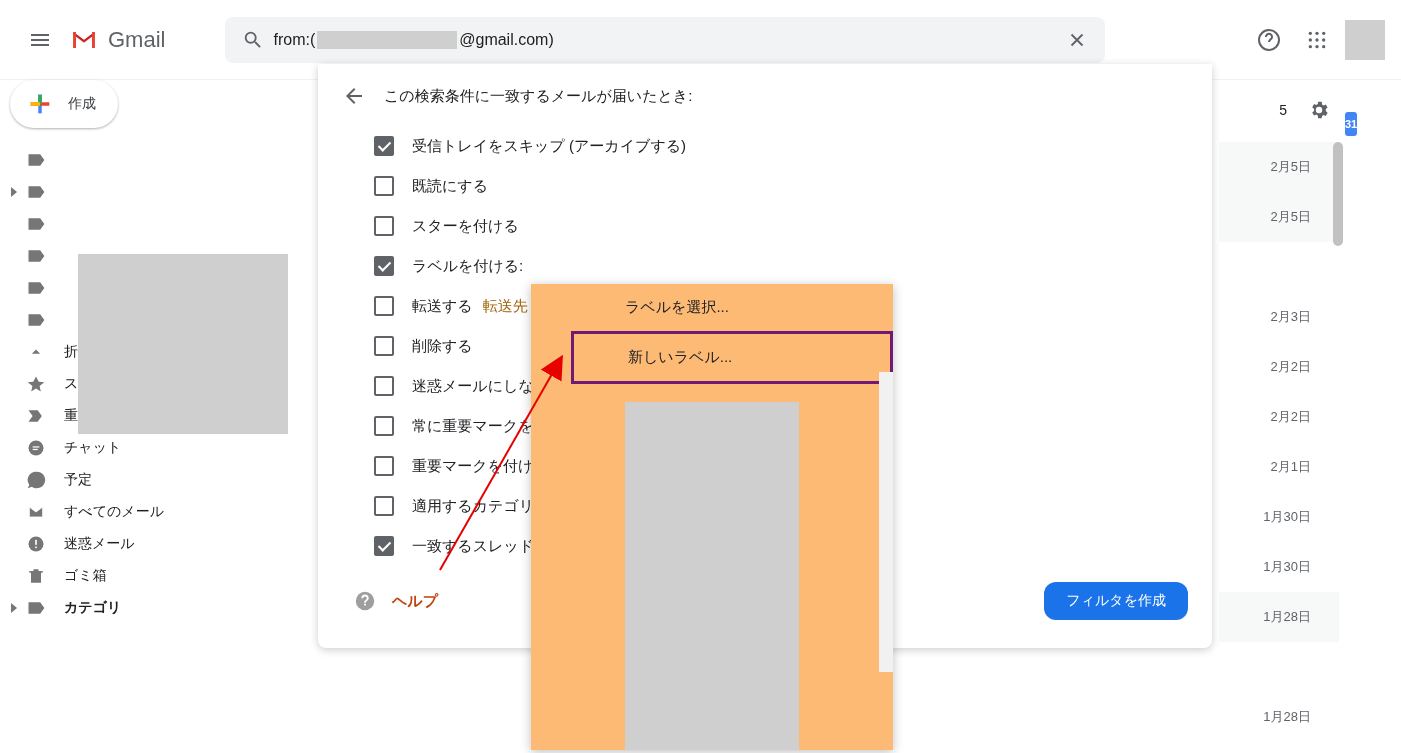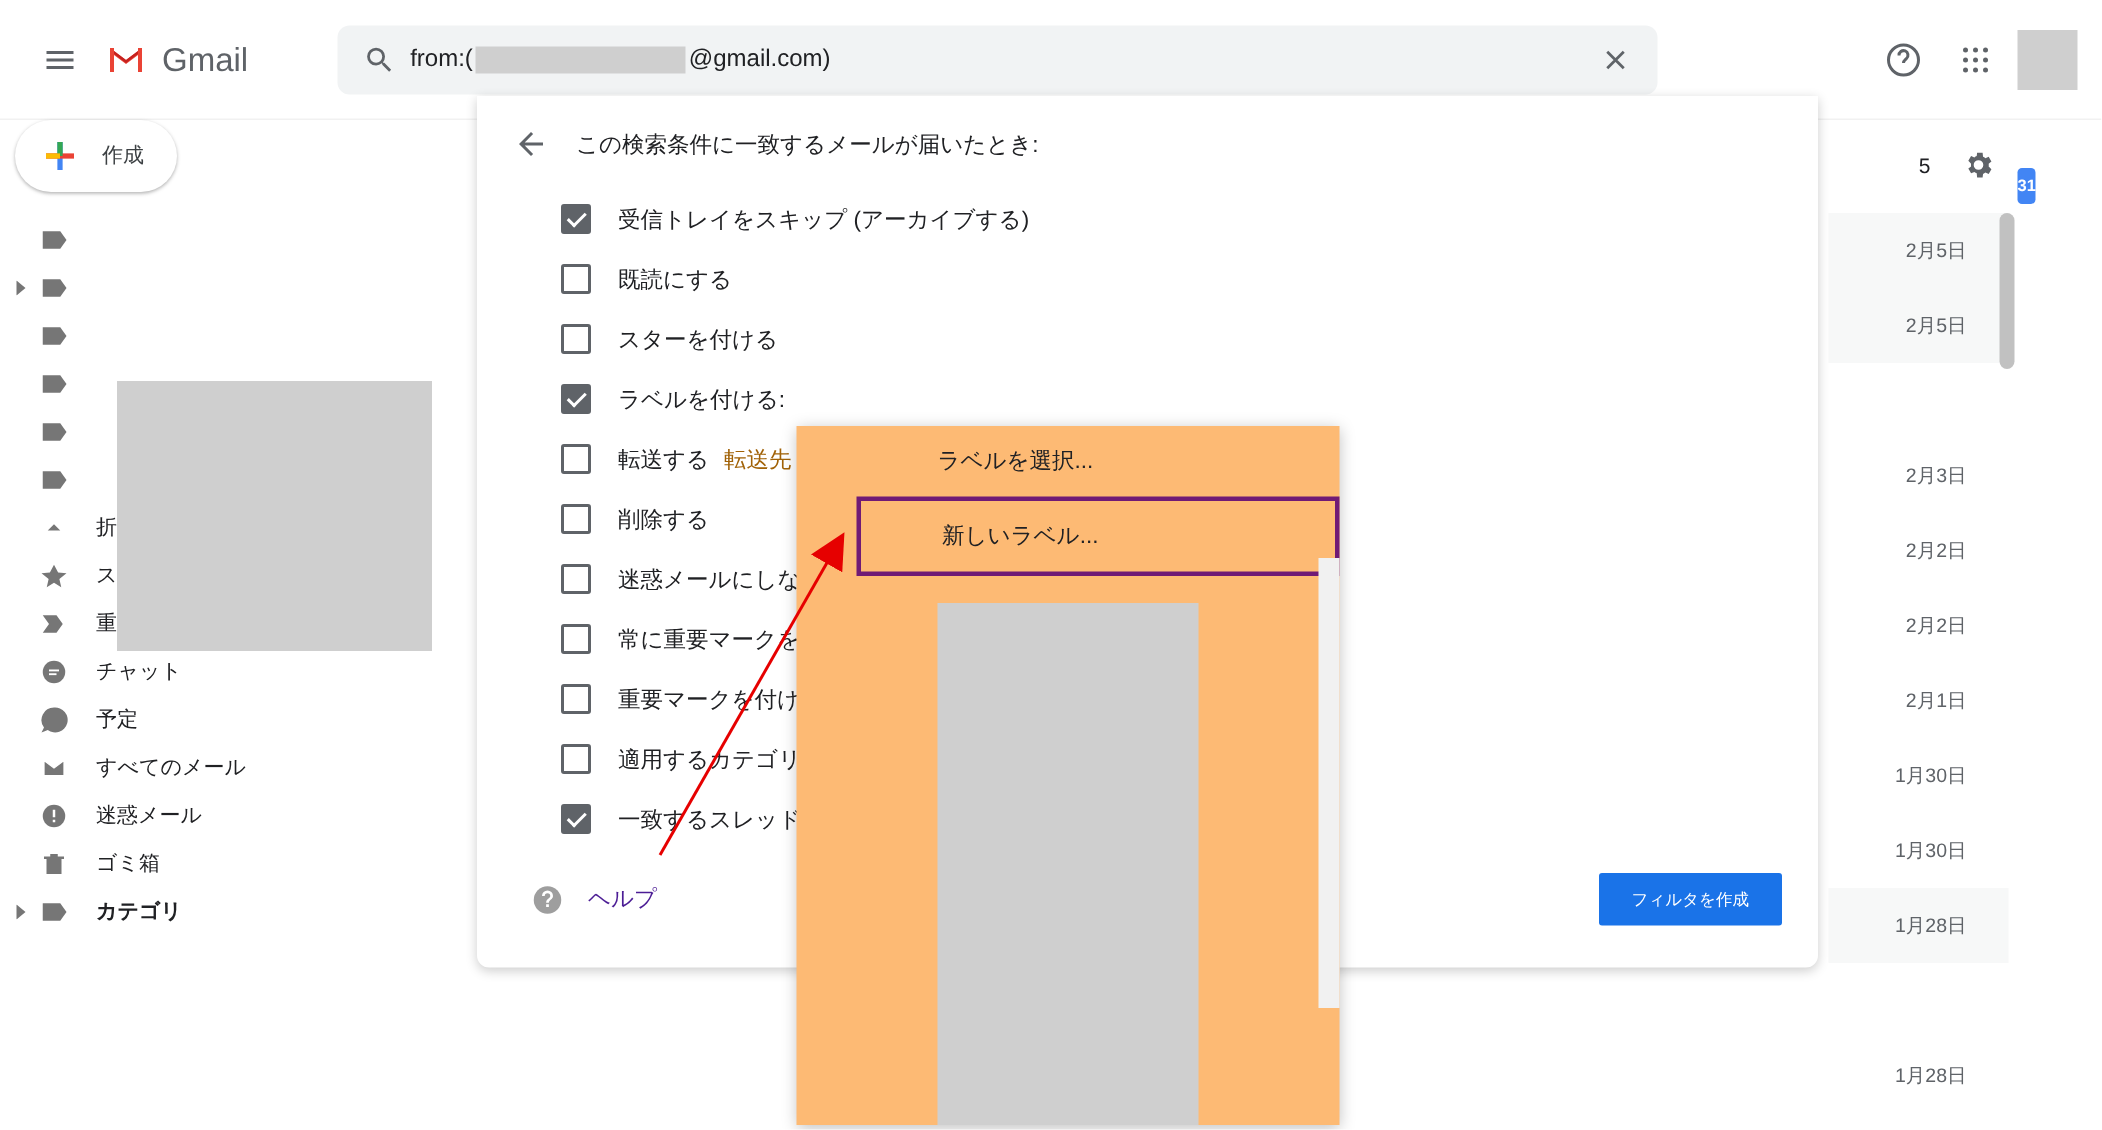--- a/index.html
+++ b/index.html
@@ -49,22 +49,22 @@
 .filter-title { font-size: 15px; color: #202124; }
 .filter-row { display: flex; align-items: center; padding: 10px 24px 10px 36px; margin-left: 20px; }
 .filter-check { width: 20px; height: 20px; margin-right: 18px; cursor: pointer; border: 2px solid #5f6368; border-radius: 2px; position: relative; }
 .filter-check.checked { background: #5f6368; border-color: #5f6368; }
 .filter-check.checked::after { content: ''; position: absolute; left: 5px; top: 1px; width: 5px; height: 10px; border: solid #fff; border-width: 0 2px 2px 0; transform: rotate(45deg); }
 .filter-label { font-size: 15px; color: #202124; }
 .filter-link { color: #a16207; font-size: 15px; margin-left: 10px; cursor: pointer; }
 .filter-footer { display: flex; align-items: center; justify-content: space-between; padding: 16px 24px 8px 36px; }
 .help-area { display: flex; align-items: center; cursor: pointer; }
 .help-icon { width: 22px; height: 22px; margin-right: 16px; color: #9e9e9e; }
-.help-label { font-size: 15px; color: #4c1d95; }
-.create-btn { background: #1a73e8; color: #fff; border: none; padding: 10px 22px; border-radius: 2px; font-size: 11px; cursor: pointer; }
+.help-label { font-size: 15px; color: #c2410c; font-weight: bold; }
+.create-btn { background: #1a73e8; color: #fff; border: none; padding: 10px 22px; border-radius: 12px; font-size: 14px; cursor: pointer; }
 
 
 .label-dropdown { position: absolute; left: 531px; top: 284px; width: 362px; background: #fdba74; box-shadow: 0 2px 10px rgba(0,0,0,0.25); z-index: 60; padding-left: 40px; }
 .label-dd-item { padding: 14px 12px 14px 54px; font-size: 15px; color: #202124; cursor: pointer; }
 .label-dd-highlight { border: 3px solid #701a75; }
 .label-dd-redact { margin: 18px 0 0 54px; width: 174px; height: 348px; background: #cfcfcf; }
 .label-dd-scrollbar { position: absolute; right: 0; top: 88px; width: 14px; height: 300px; background: #f1f1f1; }
 
 
 .arrow-svg { position: absolute; left: 430px; top: 350px; z-index: 70; pointer-events: none; }

